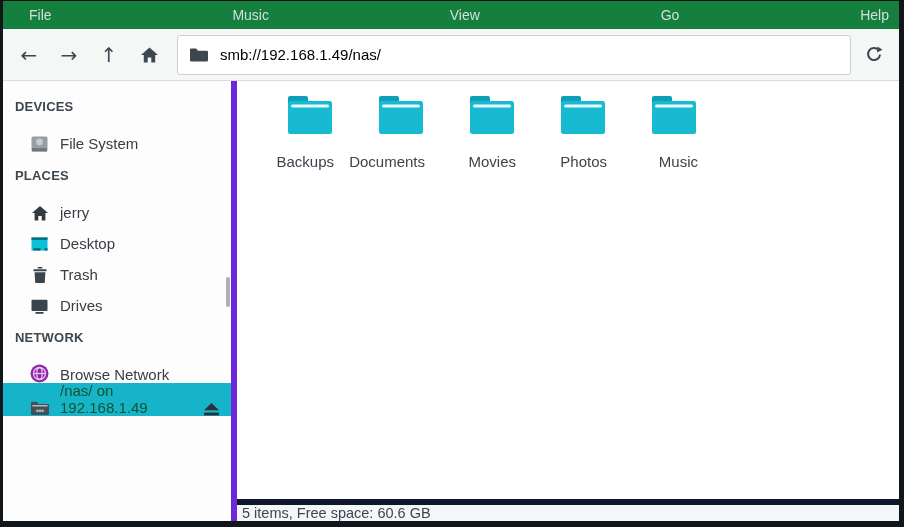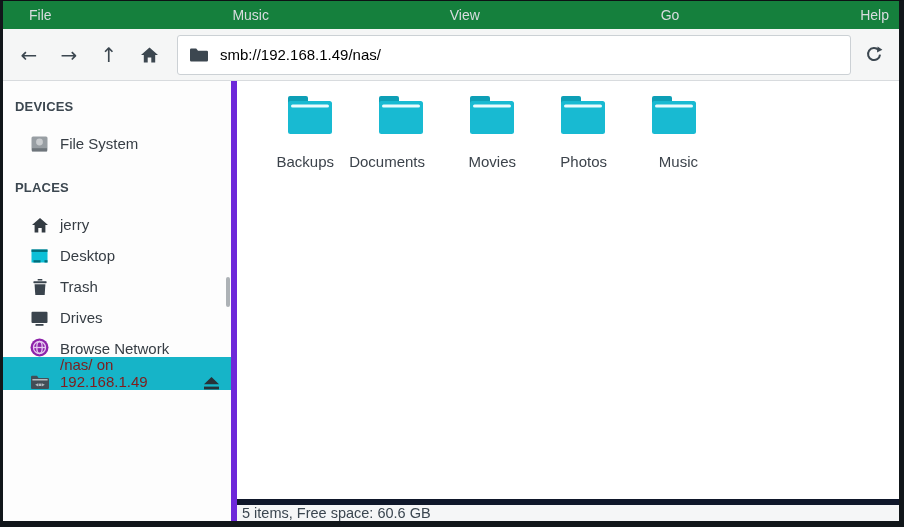--- a/index.html
+++ b/index.html
@@ -66,21 +66,21 @@
   }
   .side-header {
     font-size:13px; font-weight:bold; color:#3c4750; letter-spacing:.2px;
     padding:8px 0 7px 12px;
   }
   .side-item {
     height:31px; display:flex; align-items:flex-end; gap:11px;
     padding-left:27px; font-size:15px; color:#363d44; cursor:default;
   }
   .side-item .ic { width:19px; display:flex; justify-content:center; flex:0 0 19px; }
-  .side-item.selected { background:#16b4c8; color:#7f1d1d; }
+  .side-item.selected { background:#16b4c8; color:#14532d; }
   .side-item.selected { height:33px; }
   .eject-wrap { margin-left:auto; margin-right:12px; display:flex; align-items:center; }
   .side-scrollbar { position:absolute; right:1px; top:196px; width:4px; height:30px; background:#adb2b6; border-radius:2px; }
 
   .main-col { flex:1; display:flex; flex-direction:column; min-width:0; }
   .file-view { flex:1; background:#ffffff; padding:8px 0 0 6px; display:flex; align-items:flex-start; }
   .folder-cell {
     width:91px; display:flex; flex-direction:column; align-items:flex-end;
     padding-top:7px; cursor:default;
   }
@@ -144,21 +144,21 @@
         <span class="ic">
           <svg width="17" height="16" viewBox="0 0 17 16">
               <rect x="0.5" y="0.5" width="16" height="15" rx="1.5" fill="#989ea3"></rect>
               <circle cx="8.5" cy="6" r="3.4" fill="#c9cccf"></circle>
               <rect x="1" y="12.2" width="15" height="3.2" fill="#6e757b"></rect>
             </svg>
         </span>
         <span>File System</span>
       </div>
 
-      <div class="side-header" style="margin-top:20px;">PLACES</div>
+      <div class="side-header" style="margin-top:8px;">PLACES</div>
 
       <div class="side-item">
         <span class="ic">
           <svg width="16" height="15" viewBox="0 0 16 15">
               <path d="M8 0 L16 7 H13.4 V14.5 H9.7 V9.9 H6.3 V14.5 H2.6 V7 H0 Z" fill="#333b42"></path>
             </svg>
         </span>
         <span>jerry</span>
       </div>
 
@@ -188,20 +188,21 @@
       <div class="side-item">
         <span class="ic">
           <svg width="17" height="15" viewBox="0 0 17 15">
               <rect x="0.5" y="0.8" width="16" height="11.2" rx="1" fill="#3a444d"></rect>
               <rect x="4.5" y="13" width="8" height="1.8" fill="#3a444d"></rect>
             </svg>
         </span>
         <span>Drives</span>
       </div>
 
+      <div class="side-header" style="margin-top:8px;">NETWORK</div>
 
       <div class="side-item">
         <span class="ic">
           <svg width="19" height="19" viewBox="0 0 19 19">
             <circle cx="9.5" cy="9.5" r="9" fill="#8e24aa"></circle>
             <circle cx="9.5" cy="9.5" r="6" fill="none" stroke="#e5c9ef" stroke-width="1.3"></circle>
             <ellipse cx="9.5" cy="9.5" rx="2.7" ry="6" fill="none" stroke="#e5c9ef" stroke-width="1.3"></ellipse>
             <line x1="3.5" y1="9.5" x2="15.5" y2="9.5" stroke="#e5c9ef" stroke-width="1.3"></line>
           </svg>
         </span>

